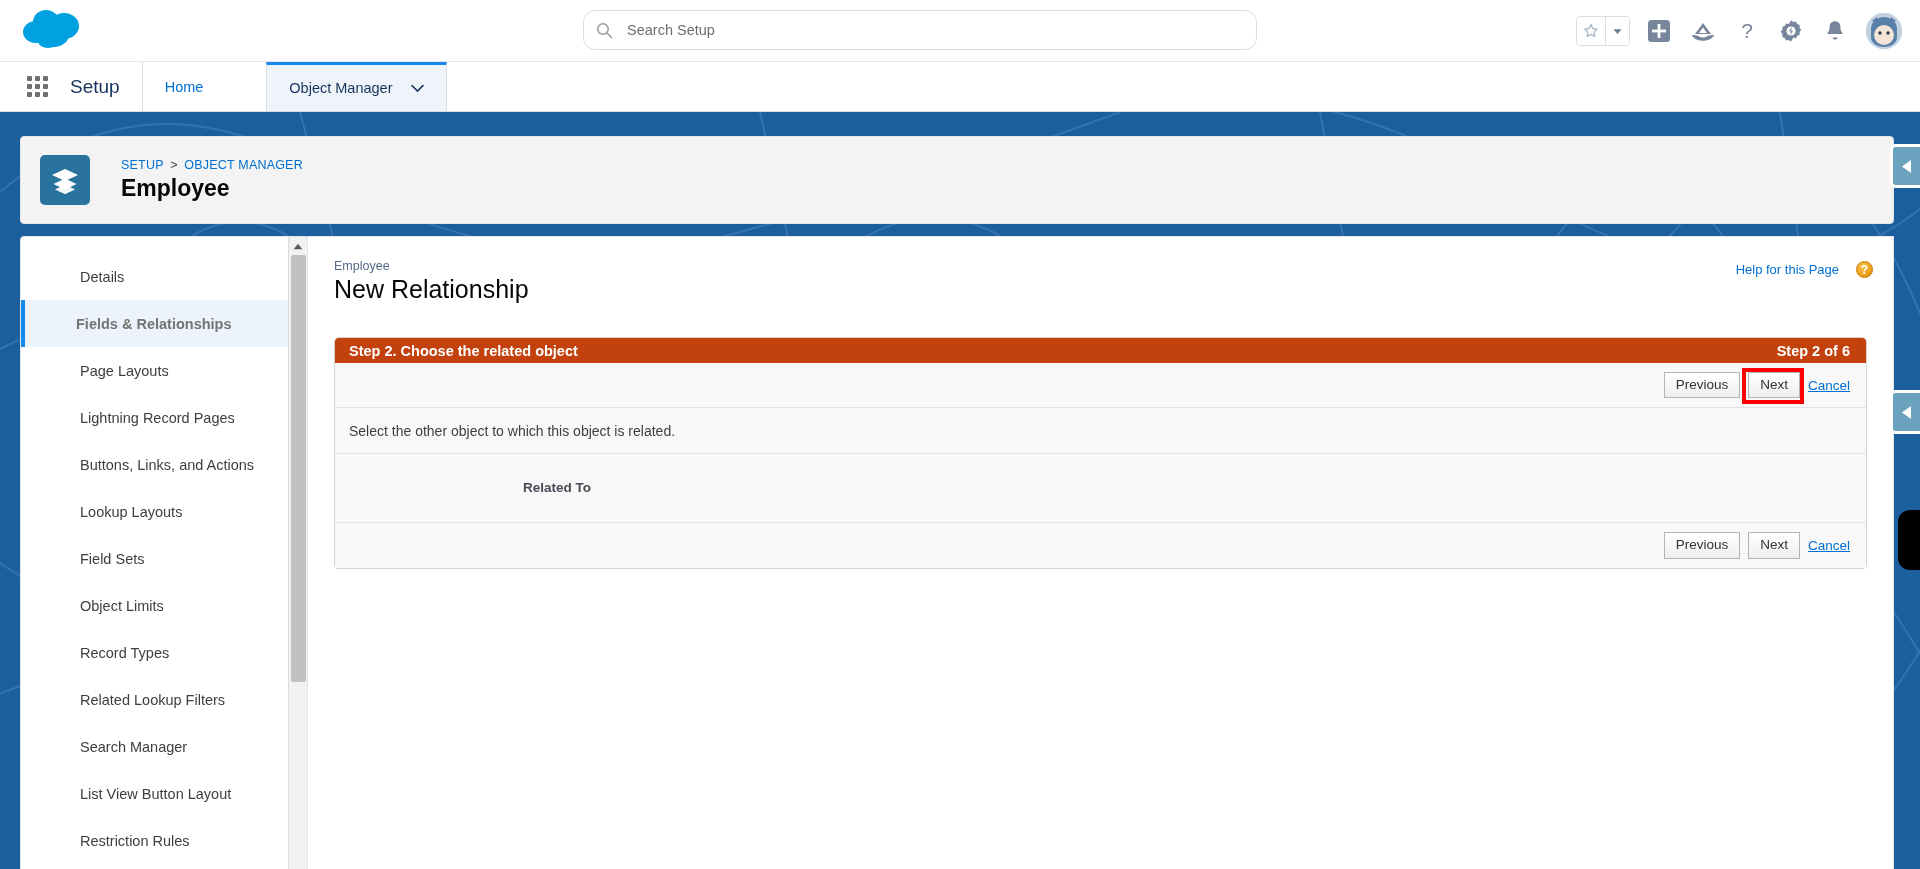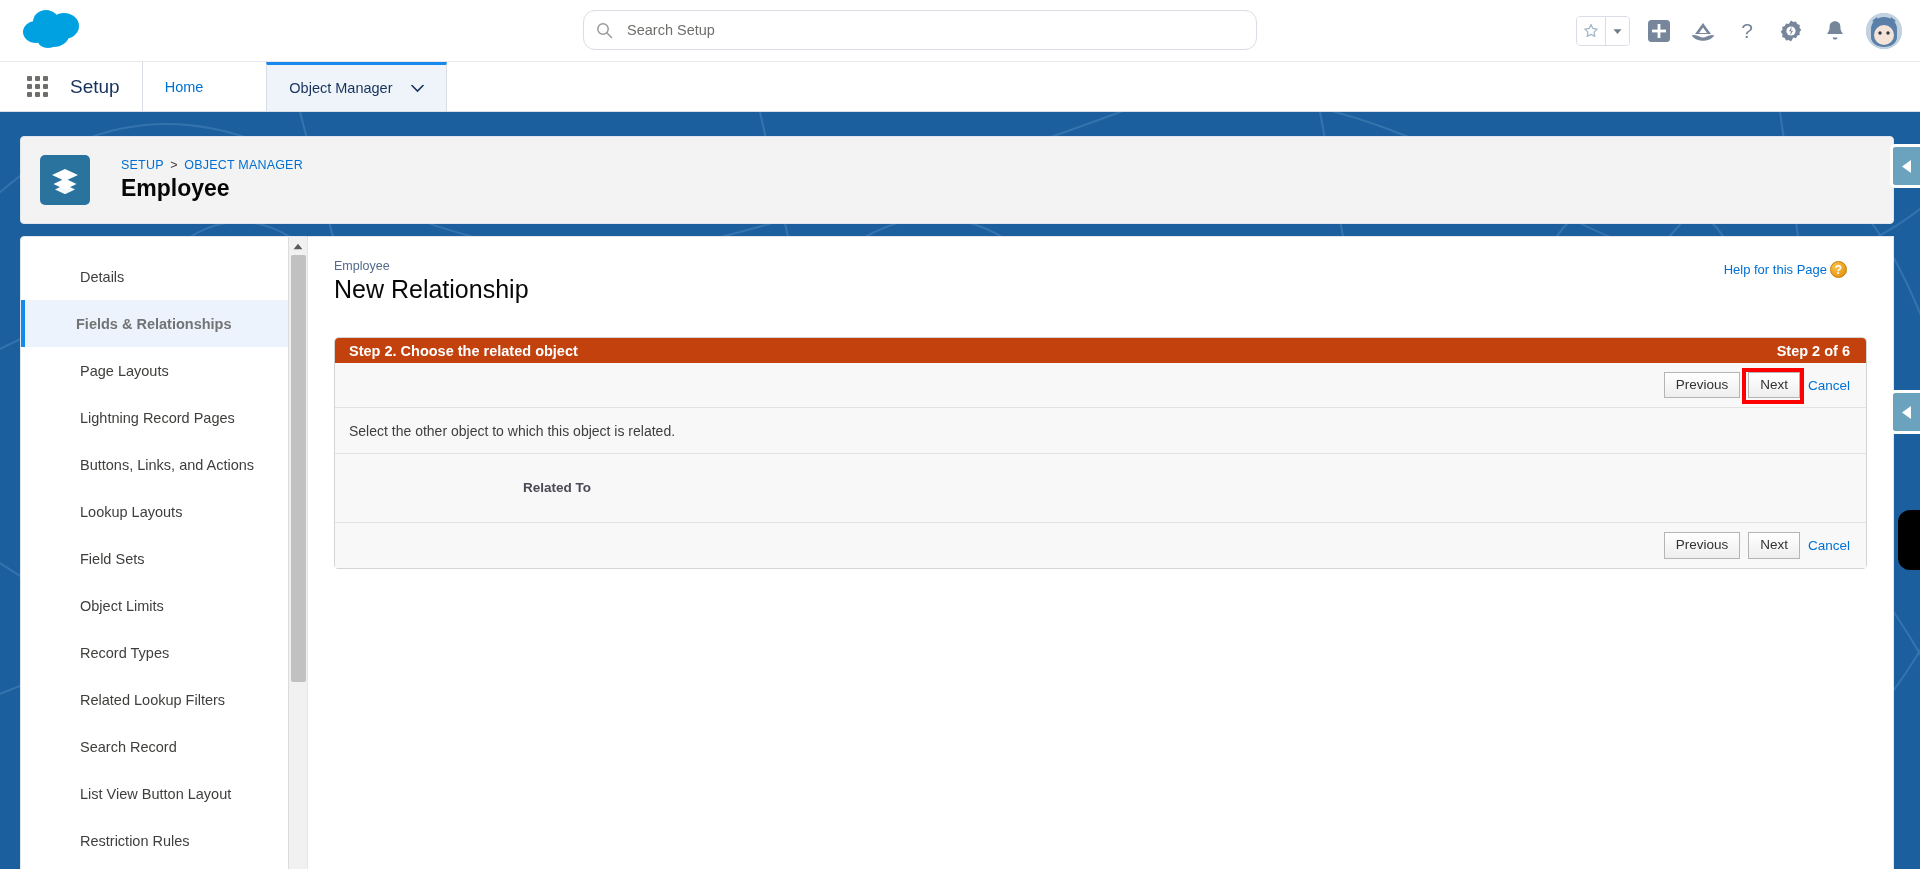--- a/index.html
+++ b/index.html
@@ -227,23 +227,23 @@
     border-left: none;
     padding: 22px 26px 0 26px;
   }
   .page-context { font-size: 12.5px; color: #54698d; }
   .page-heading {
     font-size: 25px; color: #080707;
     margin-top: 2px; font-weight: normal;
   }
   .help-link {
     position: absolute;
-    right: 46px; top: 24px;
+    right: 20px; top: 24px;
     font-size: 13px; color: #0070d2;
-    display: flex; align-items: center; gap: 3px;
+    display: flex; align-items: center; gap: 17px;
   }
   .help-badge {
     width: 17px; height: 17px; border-radius: 50%;
     background: radial-gradient(circle at 35% 30%, #fcc34d, #e08800);
     color: #fff; font-size: 12px; font-weight: bold;
     display:flex; align-items:center; justify-content:center;
     border: 1px solid #c97c00;
   }
 
   
@@ -274,21 +274,21 @@
   .btn {
     border: 1px solid #b5b5b5;
     border-radius: 0;
     background: linear-gradient(#ffffff, #eeeeee);
     font-size: 13.5px;
     color: #333;
     padding: 4px 11px 5px 11px;
     font-family: "Liberation Sans", sans-serif;
     line-height: 1.15;
   }
-  .link-btn { font-size: 13.5px; color: #0070d2; padding: 0 0; }
+  .link-btn { font-size: 13.5px; color: #0070d2; padding: 0 0; text-decoration: underline; }
   .highlight-box {
     position: absolute;
     border: 4px solid #ff0000;
     pointer-events: none;
   }
 
   .instruction {
     padding: 15px 0 14px 14px;
     font-size: 14px;
     color: #3e3e3c;
@@ -531,21 +531,21 @@
       <div class="nav-item">
         <span>Object Limits</span>
       </div>
       <div class="nav-item">
         <span>Record Types</span>
       </div>
       <div class="nav-item">
         <span>Related Lookup Filters</span>
       </div>
       <div class="nav-item">
-        <span>Search Record</span>
+        <span>Search Manager</span>
       </div>
       <div class="nav-item">
         <span>List View Button Layout</span>
       </div>
       <div class="nav-item">
         <span>Restriction Rules</span>
       </div>
     </div>
 
     <div class="nav-scroll">

